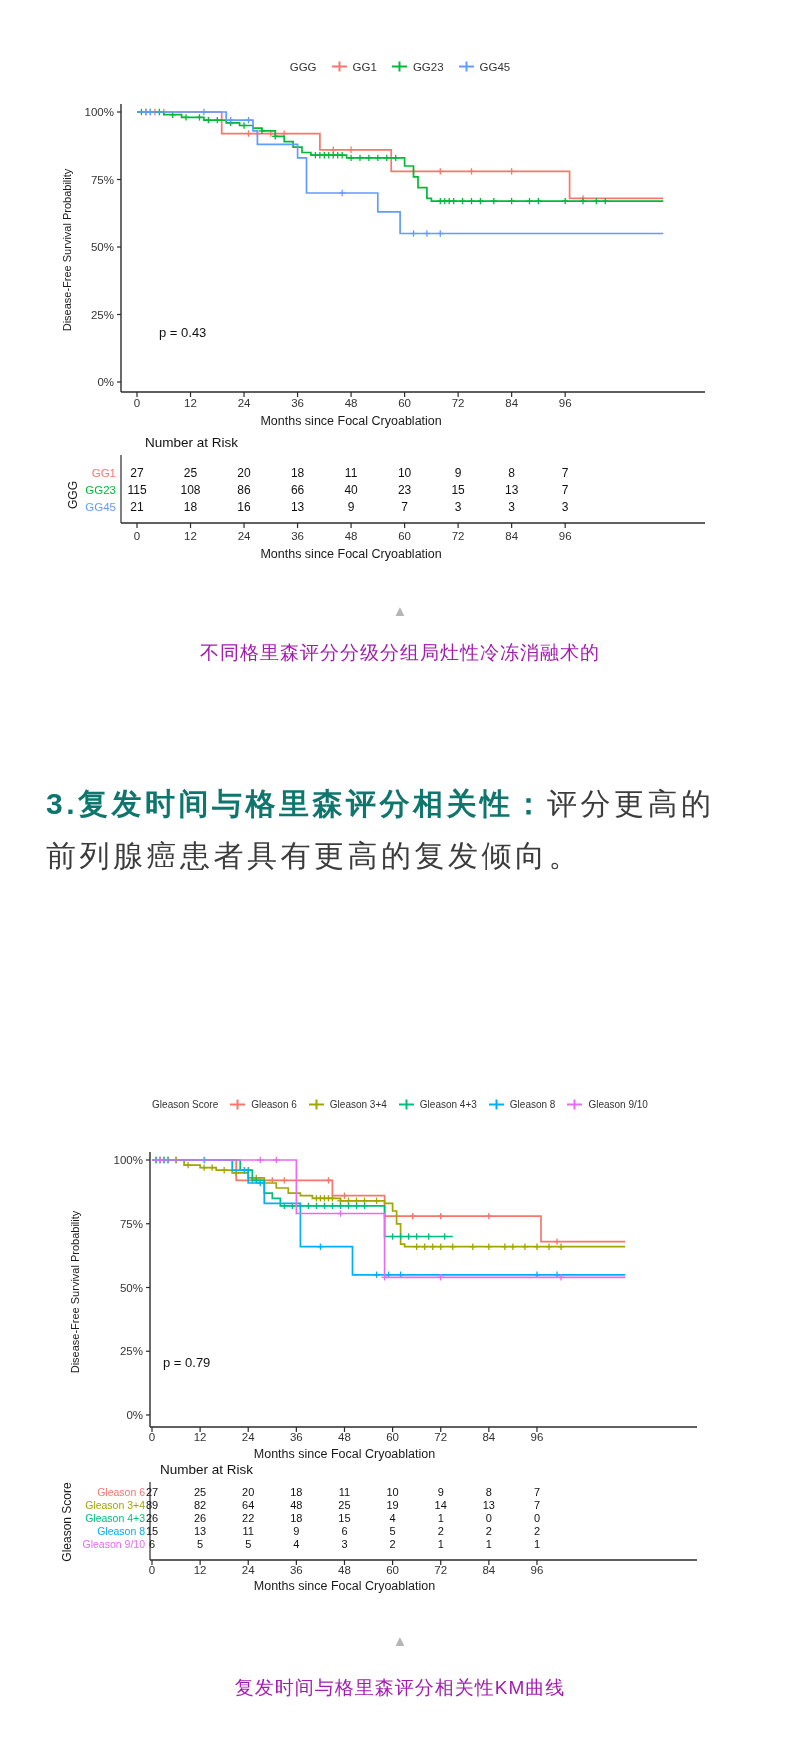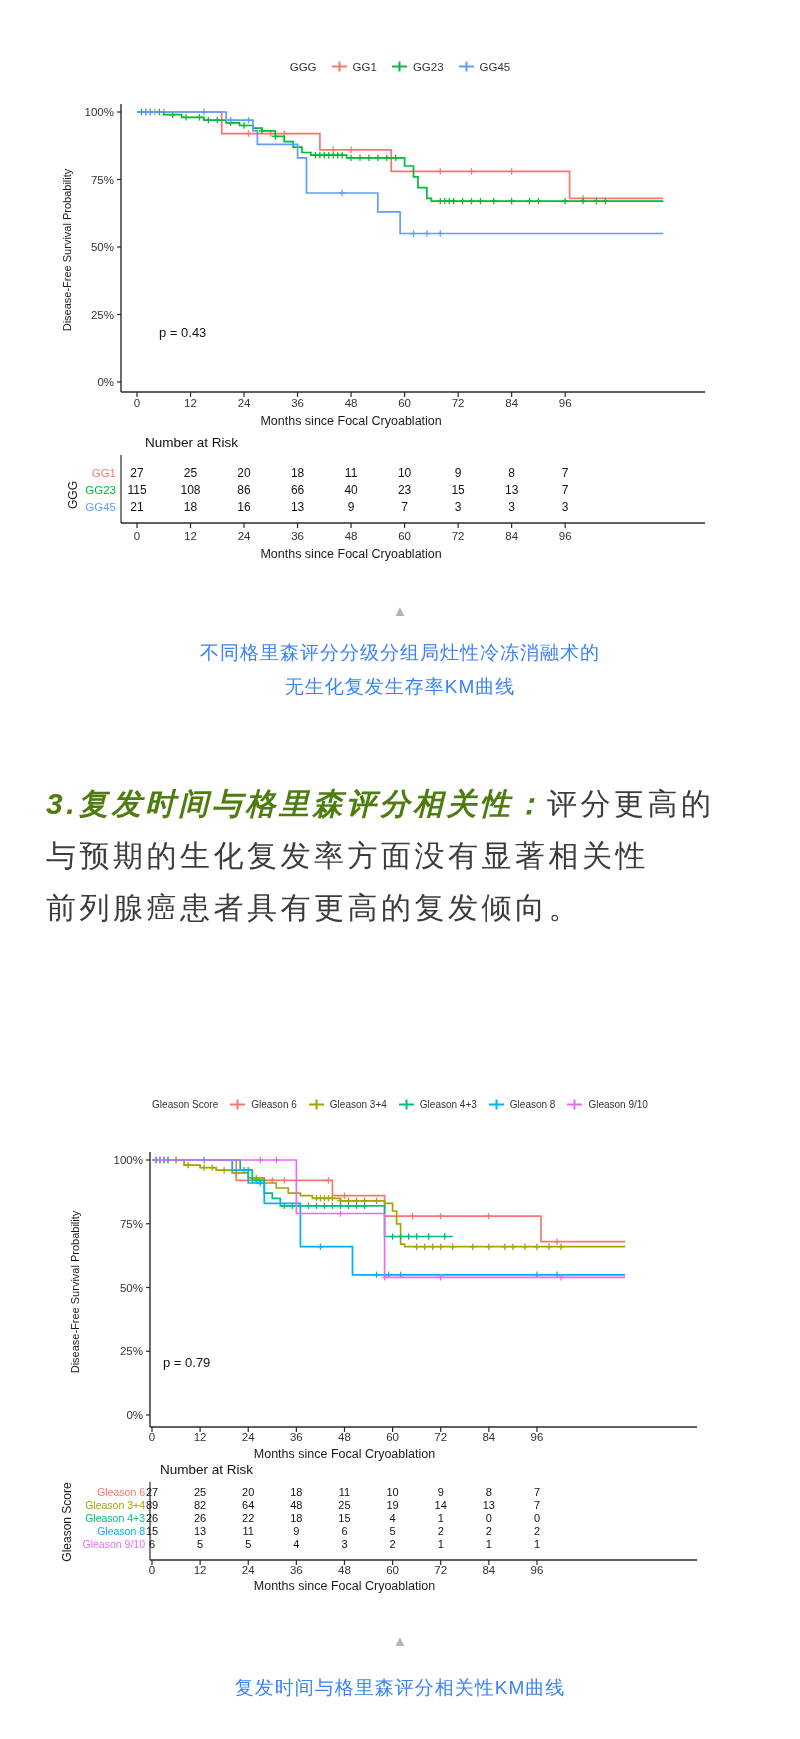--- a/index.html
+++ b/index.html
@@ -3,21 +3,21 @@
 <meta charset="utf-8">
 <style>
   html,body{margin:0;padding:0;background:#ffffff;}
   body{font-family:"Liberation Sans","DejaVu Sans",sans-serif;}
   .page{position:relative;width:740px;height:1739px;background:#ffffff;overflow:hidden;}
   .legend-row{position:absolute;left:0;width:800px;display:flex;justify-content:center;align-items:center;gap:14px;color:#333;}
   .legend-row .lg-title{color:#333;}
   .legend-entry{display:flex;align-items:center;gap:5px;}
   .km-svg{position:absolute;}
   .collapse-arrow{position:absolute;left:0;width:800px;text-align:center;color:#b5b5b5;font-size:15px;line-height:15px;}
-  .fig-caption{position:absolute;left:0;width:800px;text-align:center;color:#3b82f6;font-size:19px;line-height:34px;letter-spacing:1px;}
+  .fig-caption{position:absolute;left:0;width:800px;text-align:center;color:#a21caf;font-size:19px;line-height:34px;letter-spacing:1px;}
   .para{position:absolute;left:46px;width:712px;color:#3c3c3c;font-size:30px;letter-spacing:3.5px;}
   .para .pline{height:52px;line-height:52px;white-space:nowrap;}
   .para .hl{font-weight:700;}
   svg text{font-family:"Liberation Sans","DejaVu Sans",sans-serif;}
 </style>
 </head>
 <body>
 
 <div class="page">
 
@@ -259,26 +259,24 @@
       <text x="456.64" y="455" font-size="11.5" fill="#333" text-anchor="middle">84</text>
       <line x1="510.15999999999997" y1="438" x2="510.15999999999997" y2="443" stroke="#2b2b2b" stroke-width="1.2"></line>
       <text x="510.15999999999997" y="455" font-size="11.5" fill="#333" text-anchor="middle">96</text>
       <text x="296.08" y="473" font-size="12.5" fill="#1a1a1a" text-anchor="middle">Months since Focal Cryoablation</text>
       <text x="22" y="410" font-size="12" fill="#1a1a1a" text-anchor="middle" transform="rotate(-90 22 410)">GGG</text>
     </svg>
 
   <div class="collapse-arrow" style="top:603px;">▲</div>
   <div class="fig-caption" style="top:636px;">
     <div>不同格里森评分分级分组局灶性冷冻消融术的</div>
-    <div>无生化复发生存率KM曲线</div>
   </div>
 
   <div class="para" style="top: 778px; color: rgb(60, 60, 60);">
-    <div class="pline"><span class="hl" id="para-hl" style="color: #4d7c0f; font-style: italic;">3.复发时间与格里森评分相关性：</span><span>评分更高的</span></div>
-    <div class="pline">与预期的生化复发率方面没有显著相关性</div>
+    <div class="pline"><span class="hl" id="para-hl" style="color: #0f766e;">3.复发时间与格里森评分相关性：</span><span>评分更高的</span></div>
     <div class="pline">前列腺癌患者具有更高的复发倾向。</div>
   </div>
 
   <div class="legend-row" id="legend2" style="top:1098px;font-size:10px;gap:11px;">
       <span class="lg-title">Gleason Score</span>
       <span class="legend-entry">
         <svg width="17" height="13">
           <line x1="1" y1="6.5" x2="16" y2="6.5" stroke="#F8766D" stroke-width="2"></line>
           <line x1="8.5" y1="1.5" x2="8.5" y2="11.5" stroke="#F8766D" stroke-width="2"></line>
         </svg>

